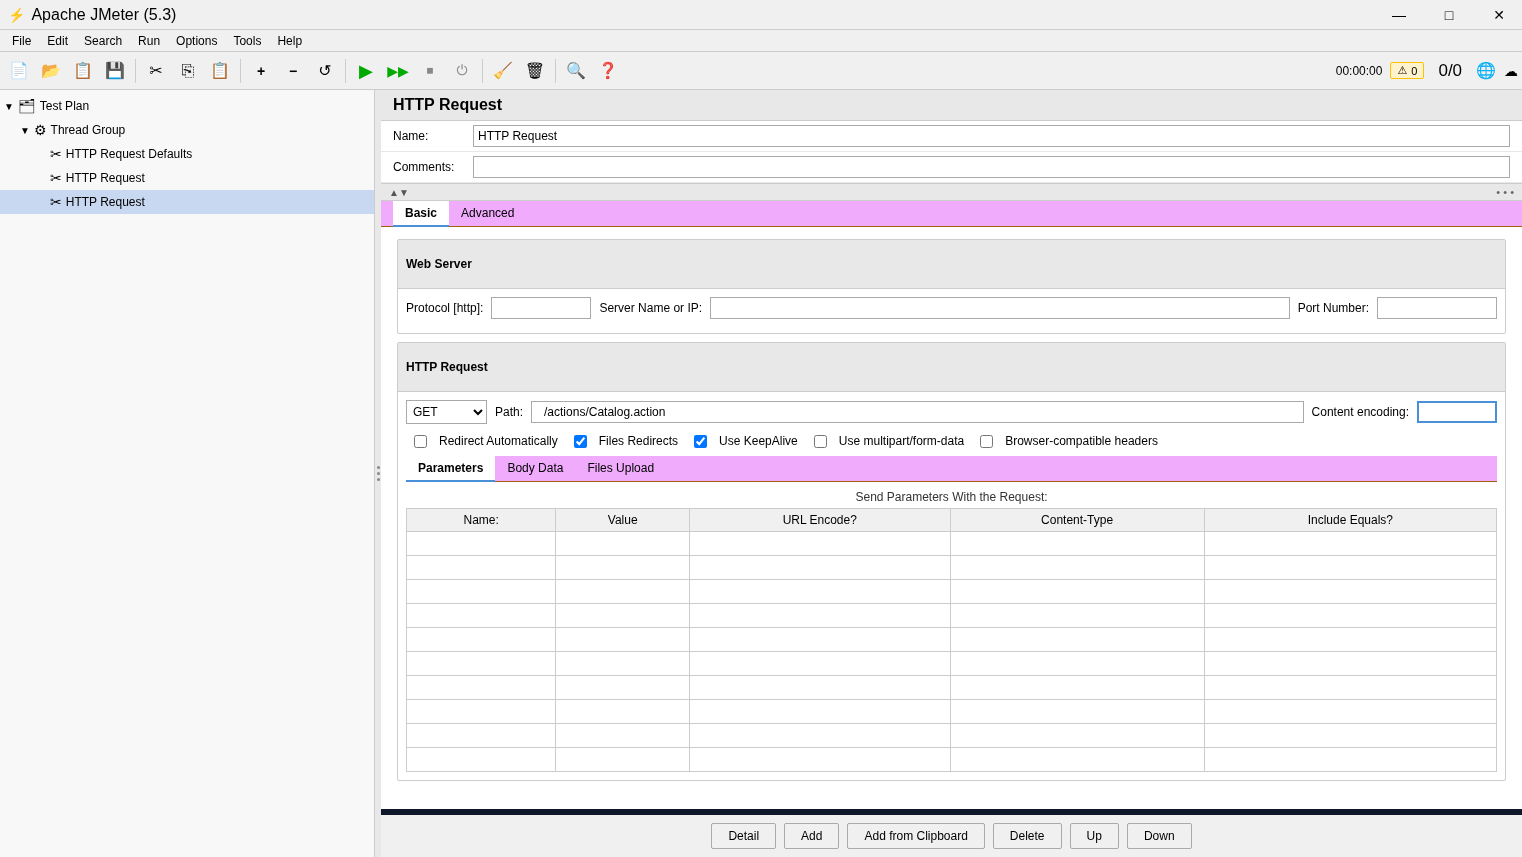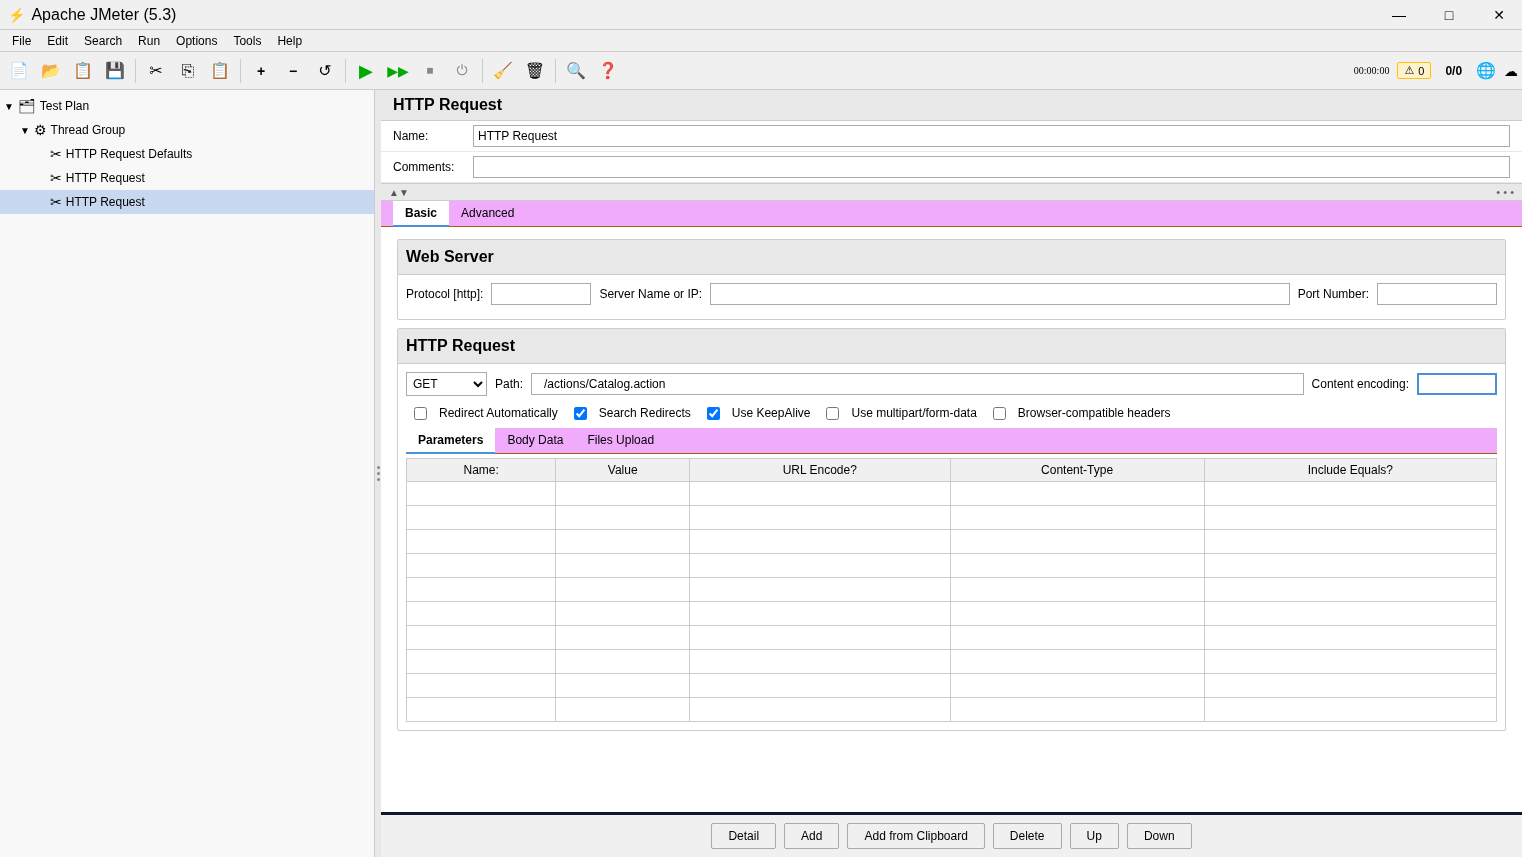--- a/index.html
+++ b/index.html
@@ -161,22 +161,22 @@
     }
 
     
     .section-box {
       border: 1px solid #ccc;
       margin: 8px 12px;
       border-radius: 2px;
     }
     .section-title {
       background: #e8e8e8;
-      padding: 8px 8px;
-      font-size: 16px;
+      padding: 17px 8px;
+      font-size: 12px;
       font-weight: bold;
       border-bottom: 1px solid #ccc;
     }
     .section-content { padding: 8px; }
 
     
     .http-row {
       display: flex;
       align-items: center;
       gap: 8px;
@@ -230,21 +230,21 @@
       color: #333;
     }
 
     
     #bottom-bar {
       display: flex;
       align-items: center;
       justify-content: center;
       gap: 8px;
       padding: 8px;
-      border-top: 3px solid #0f172a;
+      border-top: 6px solid #0f172a;
       background: #f0f0f0;
     }
     .action-btn {
       padding: 4px 16px;
       border: 1px solid #aaa;
       background: #f0f0f0;
       cursor: pointer;
       font-size: 12px;
       border-radius: 2px;
       height: 26px;
@@ -261,21 +261,21 @@
       font-size: 10px;
       color: #888;
     }
 
     
     .status-warning {
       display: flex; align-items: center; gap: 4px;
       background: #fff3cd; border: 1px solid #ffc107;
       padding: 1px 6px; border-radius: 2px; font-size: 11px;
     }
-    .counter-display { font-size: 12px; padding: 2px 6px; font-weight: bold; }
+    .counter-display { font-size: 17px; padding: 2px 6px; }
     .globe-btn { font-size: 16px; cursor: pointer; }
 
     
     .drag-dots {
       display: flex;
       flex-direction: column;
       align-items: center;
       justify-content: center;
       height: 100%;
       gap: 3px;
@@ -334,21 +334,21 @@
   <button class="tb-btn" title="Start No Pauses" style="color:#00aa00; font-size:14px;">▶▶</button>
   <button class="tb-btn" title="Stop" style="color:#888; font-size:14px;">⏹</button>
   <button class="tb-btn" title="Shutdown" style="color:#888; font-size:14px;">⏻</button>
   <div class="tb-sep"></div>
   <button class="tb-btn" title="Clear">🧹</button>
   <button class="tb-btn" title="Clear All">🗑</button>
   <div class="tb-sep"></div>
   <button class="tb-btn" title="Search">🔍</button>
   <button class="tb-btn" title="Help">❓</button>
   <div class="tb-right">
-    <span style="font-size:10px; font-family:Liberation Serif, serif;margin-left:40px;">00:00:00</span>
+    <span style="font-size:12px; font-family:Liberation Sans, sans-serif;margin-left:40px;">00:00:00</span>
     <div class="status-warning">
       <span>⚠</span>
       <span>0</span>
     </div>
     <span class="counter-display">0/0</span>
     <span class="globe-btn">🌐</span>
     <span class="globe-btn" style="font-size:14px;">☁</span>
   </div>
 </div>
 
@@ -458,21 +458,21 @@
             <input class="http-input" type="text" style="width: 80px; border: 2px solid rgb(74, 144, 217);">
           </div>
 
           <div class="checkbox-row">
             <div class="checkbox-item">
               <input type="checkbox" style="">
               <span>Redirect Automatically</span>
             </div>
             <div class="checkbox-item">
               <input type="checkbox" checked="" style="">
-              <span>Search Redirects</span>
+              <span>Files Redirects</span>
             </div>
             <div class="checkbox-item">
               <input type="checkbox" checked="" style="">
               <span>Use KeepAlive</span>
             </div>
             <div class="checkbox-item">
               <input type="checkbox" style="">
               <span>Use multipart/form-data</span>
             </div>
             <div class="checkbox-item">
@@ -481,20 +481,21 @@
             </div>
           </div>
 
           <div class="tab-bar" style="margin-top: 4px; padding: 0;">
             <div class="tab active">Parameters</div>
             <div class="tab">Body Data</div>
             <div class="tab">Files Upload</div>
           </div>
 
           <div style="margin-top: 4px;">
+            <div class="send-params-label">Send Parameters With the Request:</div>
             <table class="params-table">
               <thead>
                 <tr>
                   <th>Name:</th>
                   <th>Value</th>
                   <th>URL Encode?</th>
                   <th>Content-Type</th>
                   <th>Include Equals?</th>
                 </tr>
               </thead>

